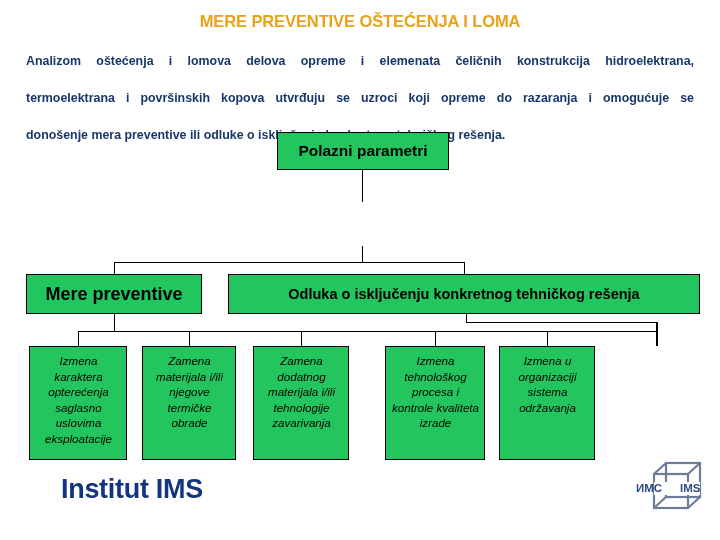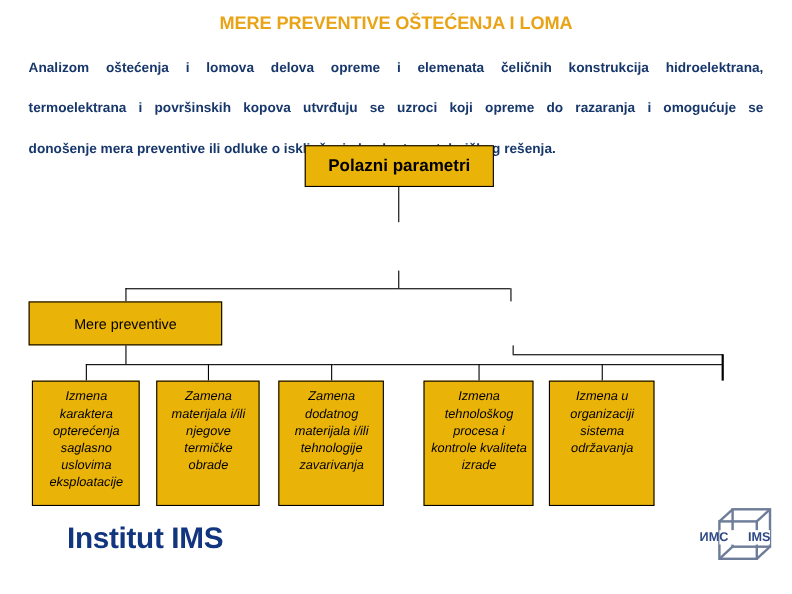--- a/index.html
+++ b/index.html
@@ -60,21 +60,21 @@
   .diagram {
     position: absolute;
     left: 0;
     top: 0;
     width: 720px;
     height: 540px;
   }
   .node {
     position: absolute;
     border: 1px solid #000000;
-    background: #eab308;
+    background: #22c55e;
     box-sizing: border-box;
     color: #000000;
   }
   .node-center {
     display: flex;
     align-items: center;
     justify-content: center;
     text-align: center;
   }
   .node-top {
@@ -94,21 +94,21 @@
     left: 277px; top: 132px; width: 172px; height: 38px;
     font-size: 15.5px; font-weight: bold;
   }
   .n-faktori {
     left: 22px; top: 202px; width: 676px; height: 44px;
     font-size: 13px; font-weight: bold; line-height: 17px;
     padding: 0 8px;
   }
   .n-mere {
     left: 26px; top: 274px; width: 176px; height: 40px;
-    font-size: 13px; font-weight: normal;
+    font-size: 18px; font-weight: bold;
   }
   .n-odluka {
     left: 228px; top: 274px; width: 472px; height: 40px;
     font-size: 14.5px; font-weight: bold;
   }
   .leaf {
     top: 346px; height: 114px;
     font-size: 11.6px; font-weight: normal;
     line-height: 15.6px;
     padding: 6px 5px 0 6px;
@@ -160,20 +160,23 @@
   <div class="line v" style="left:362px; top:170px; height:32px;"></div>
 
 
   <div class="line v" style="left:362px; top:246px; height:16px;"></div>
   <div class="line h" style="left:114px; top:262px; width:350px;"></div>
   <div class="line v" style="left:114px; top:262px; height:12px;"></div>
   <div class="line v" style="left:464px; top:262px; height:12px;"></div>
 
   <div class="node node-center n-mere">
     <span>Mere preventive</span>
+  </div>
+  <div class="node node-center n-odluka">
+    <span>Odluka o isključenju konkretnog tehničkog rešenja</span>
   </div>
 
   <div class="line v" style="left:114px; top:314px; height:17px;"></div>
   <div class="line h" style="left:78px; top:331px; width:225px;"></div>
 
   <div class="line h" style="left:466px; top:322px; width:191px;"></div>
   <div class="line v" style="left:466px; top:314px; height:8px;"></div>
   <div class="line v" style="left:656px; top:322px; height:24px; width:2px;"></div>
   <div class="line h" style="left:303px; top:331px; width:354px;"></div>
 

